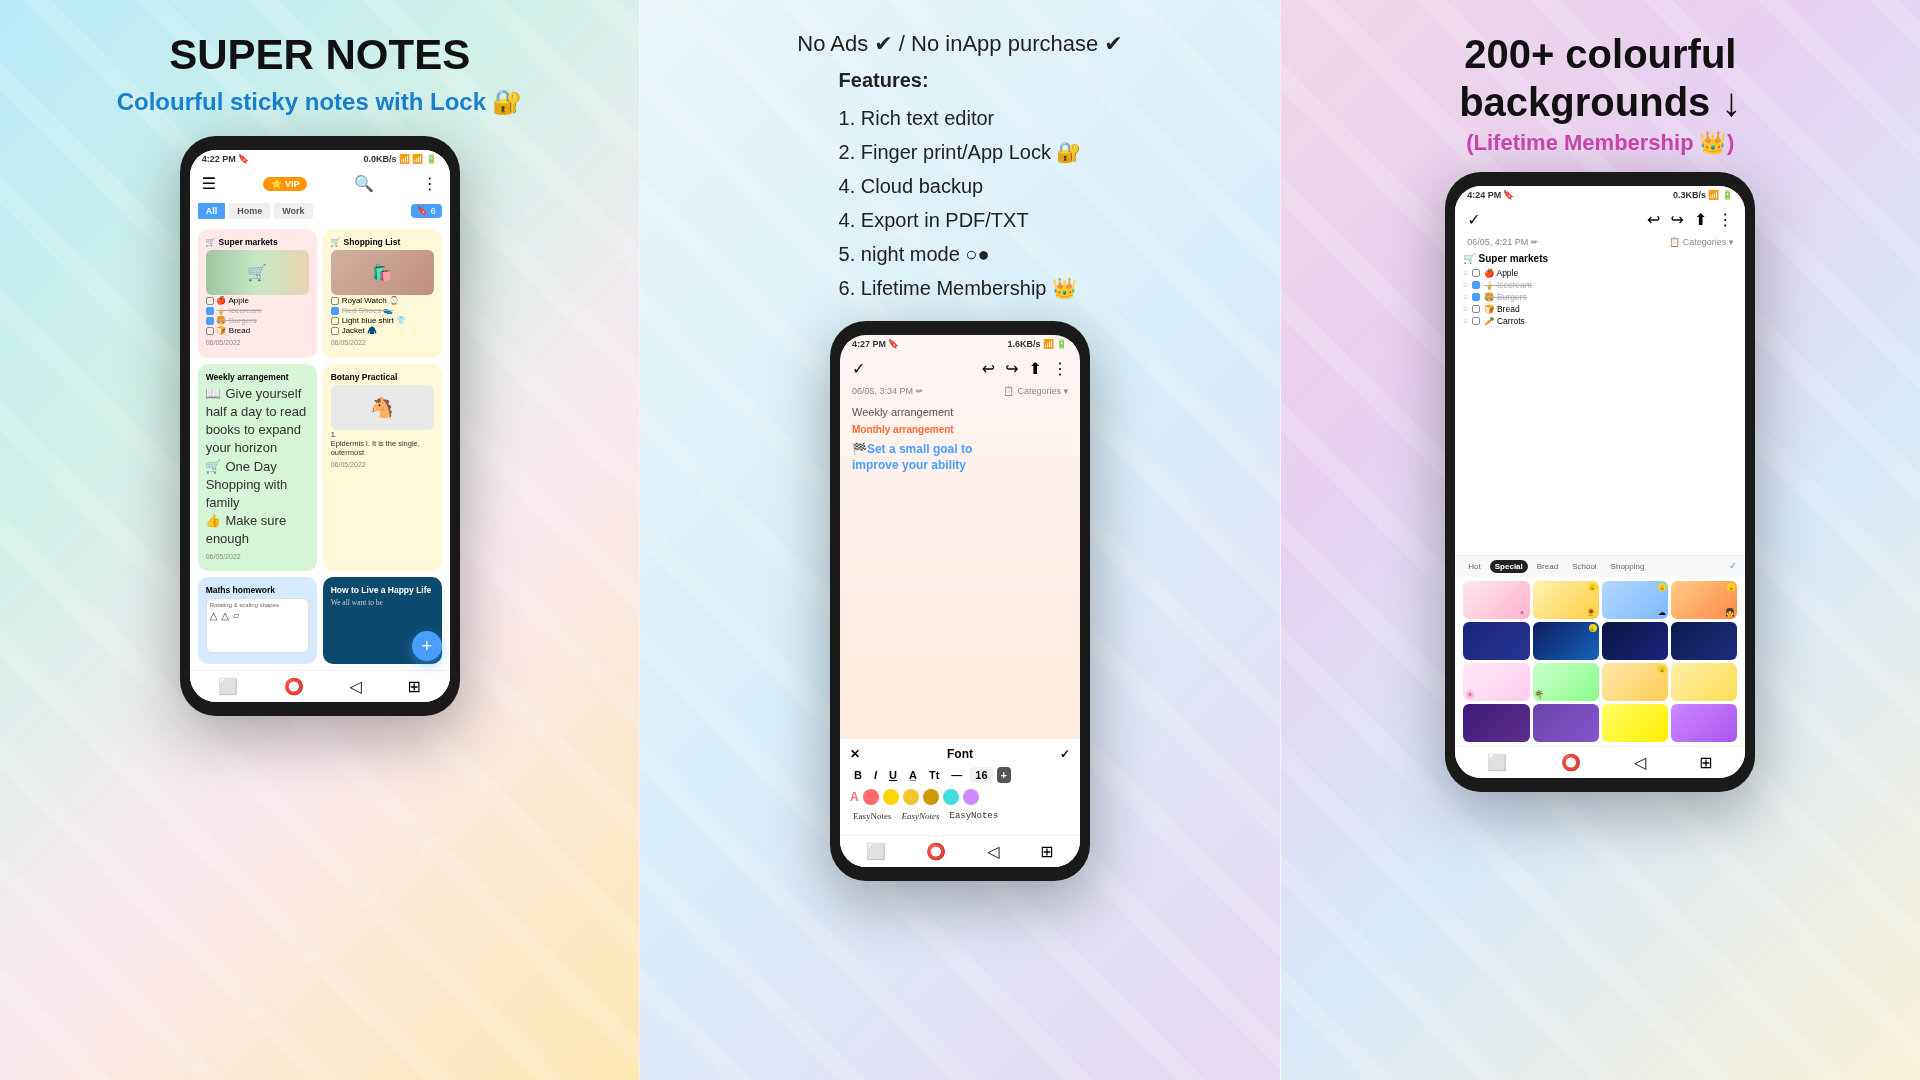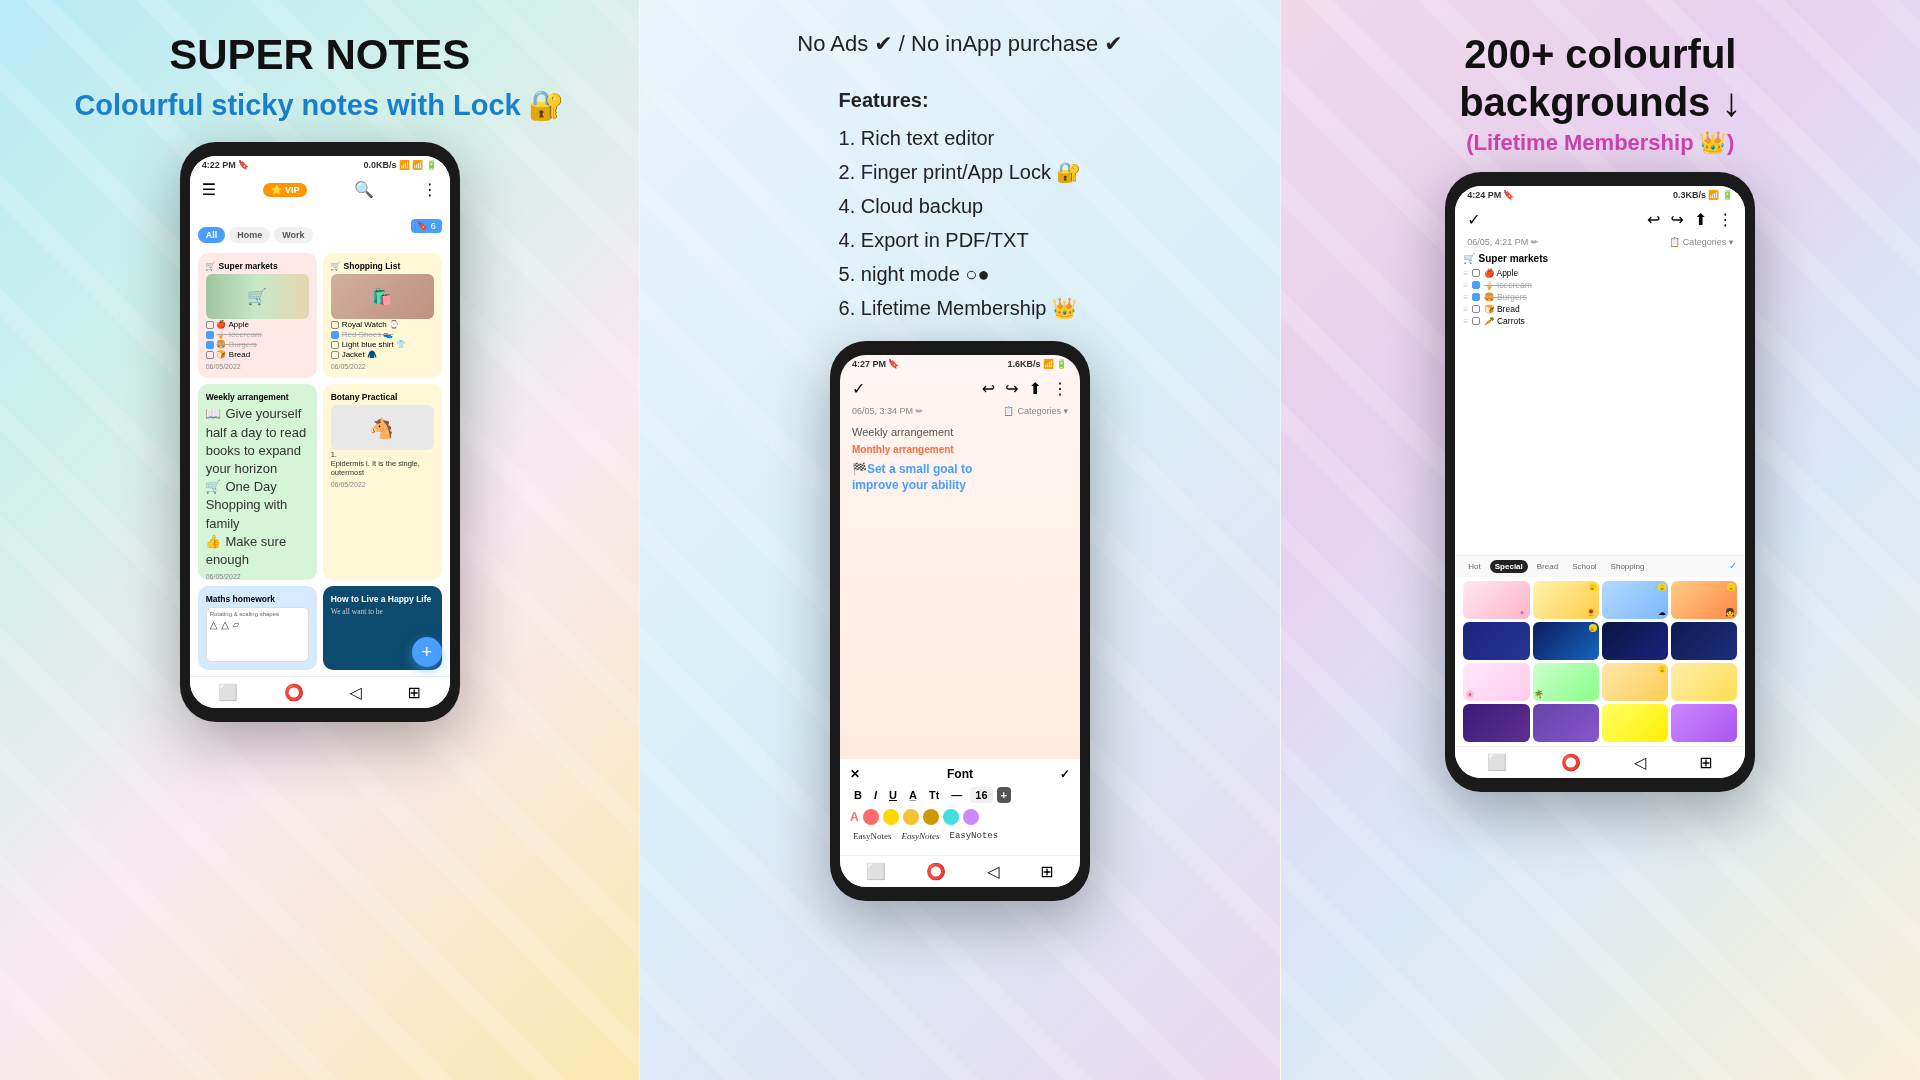--- a/index.html
+++ b/index.html
@@ -59,21 +59,21 @@
     
     .main-title {
       font-size: 42px;
       font-weight: 900;
       color: #111;
       text-align: center;
       line-height: 1.2;
       margin-bottom: 8px;
     }
     .main-subtitle {
-      font-size: 29px;
+      font-size: 24px;
       font-weight: 700;
       color: #1a7fcc;
       text-align: left;
       margin-bottom: 20px;
     }
 
     
     .phone-mockup {
       width: 280px;
       height: 580px;
@@ -131,24 +131,23 @@
     .filter-tabs {
       display: flex;
       gap: 4px;
       padding: 4px 8px;
       background: #fff;
       flex-shrink: 0;
       align-items: center;
     }
     .tab-btn {
       padding: 3px 8px;
-      border-radius: 8px;
+      border-radius: 1px;
       font-size: 9px;
       font-weight: 600;
-      margin-top: 18px;
     }
     .tab-active { background: #4a9eff; color: white; }
     .tab-inactive { background: #f0f0f0; color: #555; }
     .tab-bookmark { margin-left: auto; background: #4a9eff; color: white; padding: 2px 6px; border-radius: 4px; font-size: 9px; }
 
     
     .notes-grid {
       display: grid;
       grid-template-columns: 1fr 1fr;
       gap: 6px;
@@ -531,21 +530,21 @@
         <span>⬜</span>
         <span>⭕</span>
         <span>◁</span>
         <span>⊞</span>
       </div>
     </div>
   </div>
 </div>
 
 <div class="panel panel-mid">
-  <div class="features-title" style="font-size:22px; font-weight:500; margin-bottom:24px;">
+  <div class="features-title" style="font-size:22px; font-weight:500; margin-bottom:4px;">
     No Ads ✔ / No inApp purchase ✔
   </div>
 
   <div class="features-list">
     <div style="font-weight:700; margin-bottom:4px;">Features:</div>
     <div>1. Rich text editor</div>
     <div>2. Finger print/App Lock 🔐</div>
     <div>4. Cloud backup</div>
     <div>4. Export in PDF/TXT</div>
     <div>5. night mode ○●</div>

